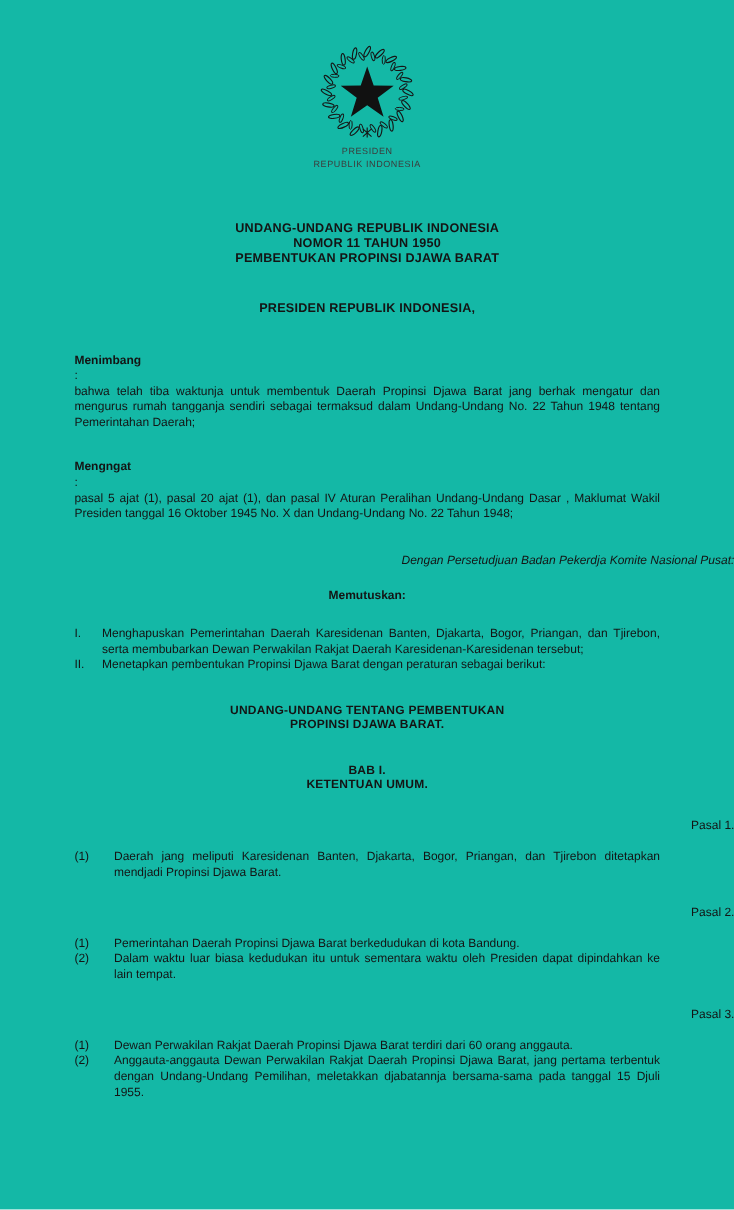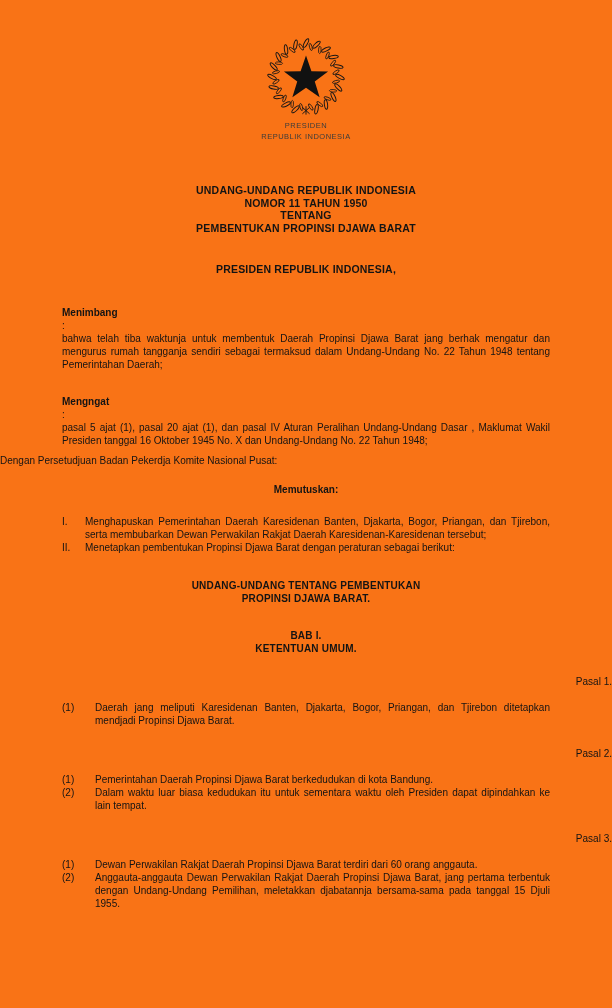--- a/index.html
+++ b/index.html
@@ -1,21 +1,21 @@
 <!DOCTYPE html>
 <html lang="id"><head>
 <meta charset="utf-8">
 <style>
   html, body { margin: 0; padding: 0; background: #ffffff; }
   .page {
     position: relative;
     width: 612px;
     height: 1008px;
     margin: 0 auto;
-    background: #f97316;
+    background: #14b8a6;
     color: #141414;
     font-family: "Liberation Sans", "DejaVu Sans", sans-serif;
     font-size: 10px;
     line-height: 13px;
     overflow: hidden;
     box-sizing: border-box;
   }
   .emblem { display: block; margin: 37px auto 0 auto; }
   .letterhead {
     margin-top: 3px;
@@ -39,21 +39,21 @@
     font-weight: bold;
     font-size: 10.5px;
     letter-spacing: 0.2px;
   }
   .consider { display: flex; margin: 0 62px; flex-direction: column; }
   .consider.first { margin-top: 30px; }
   .consider.second { margin-top: 24px; }
   .consider .label { flex: none; width: 81px; font-weight: bold; }
   .consider .colon { flex: none; width: 17px; }
   .consider .body { flex: 1; text-align: justify; }
-  .agreement { margin-top: 7px; text-align: left; }
+  .agreement { margin-top: 26px; text-align: right; font-style: italic; }
   .decide-head { margin-top: 16px; text-align: center; font-weight: bold; }
   .decisions { margin: 19px 62px 0 62px; }
   .decision { display: flex; }
   .decision .numeral { flex: none; width: 23px; }
   .decision .body { flex: 1; text-align: justify; }
   .act-title, .chapter {
     text-align: center;
     font-weight: bold;
     font-size: 10px;
     line-height: 12.5px;
@@ -123,21 +123,20 @@
   </svg>
 
   <div class="letterhead">
     <div>PRESIDEN</div>
     <div>REPUBLIK INDONESIA</div>
   </div>
 
   <div class="doc-title">
     <div>UNDANG-UNDANG REPUBLIK INDONESIA</div>
     <div>NOMOR 11 TAHUN 1950</div>
-    <div>TENTANG</div>
     <div>PEMBENTUKAN PROPINSI DJAWA BARAT</div>
   </div>
 
   <div class="salutation">PRESIDEN REPUBLIK INDONESIA,</div>
 
   <div class="consider first">
     <div class="label">Menimbang</div>
     <div class="colon">:</div>
     <div class="body">bahwa telah tiba waktunja untuk membentuk Daerah Propinsi Djawa Barat jang berhak mengatur dan mengurus rumah tangganja sendiri sebagai termaksud dalam Undang-Undang No. 22 Tahun 1948 tentang Pemerintahan Daerah;</div>
   </div>

